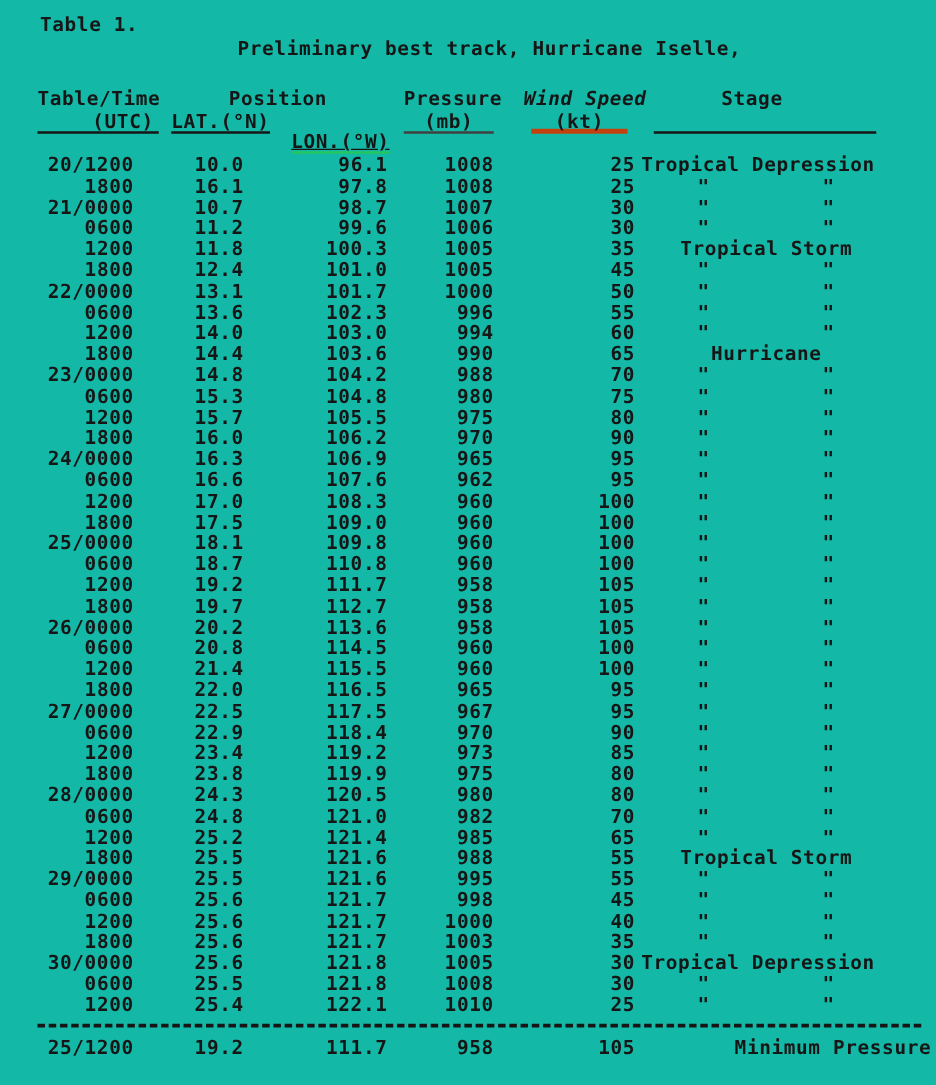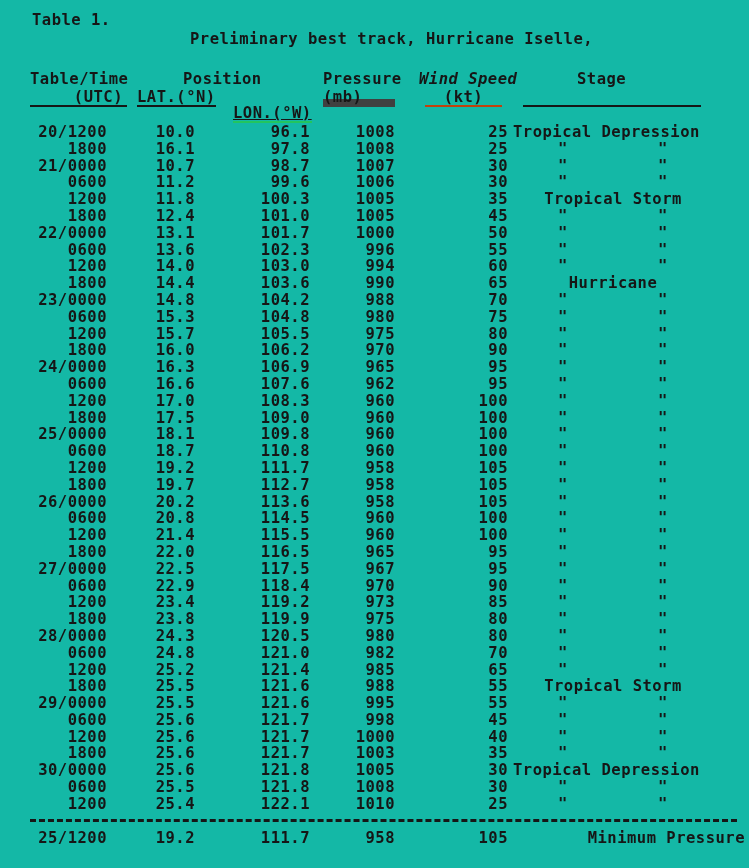--- a/index.html
+++ b/index.html
@@ -30,22 +30,22 @@
   
   .hcell { position: absolute; height: 19px; line-height: 19px; white-space: pre; }
   .h-datetime   { left: 30px;  top: 70px; }
   .h-position   { left: 183px; top: 70px; }
   .h-pressure   { left: 323px; top: 70px; }
   .h-wind       { left: 419px; top: 70px; font-style: italic; }
   .h-stage      { left: 577px; top: 70px; }
   .h-utc        { left: 30px;  top: 88px; width: 97px; text-align: right; padding-right: 4px; border-bottom: 2px solid #161616; }
   .h-lat        { left: 137px; top: 88px; border-bottom: 2px solid #161616; }
   .h-lon        { left: 233px; top: 104px; border-bottom: 2px solid #22c55e; text-decoration: underline; }
-  .h-mb         { left: 323px; top: 88px; width: 72px; border-bottom: 8px solid #404040; }
-  .h-kt         { left: 425px; top: 88px; width: 77px; text-align: center; border-bottom: 2px solid #c2410c; }
+  .h-mb         { left: 323px; top: 88px; width: 72px; text-align: center; border-bottom: 2px solid #404040; }
+  .h-kt         { left: 425px; top: 88px; width: 77px; text-align: center; border-bottom: 4px solid #c2410c; }
   .h-stage-rule { left: 523px; top: 88px; width: 178px; border-bottom: 2px solid #161616; }
   
   .rows {
     position: absolute;
     left: 30px;
     top: 124px;
     width: 715px;
   }
   .row { display: flex; height: 16.8px; line-height: 16.8px; }
   .c   { display: block; white-space: pre; overflow: visible; }

